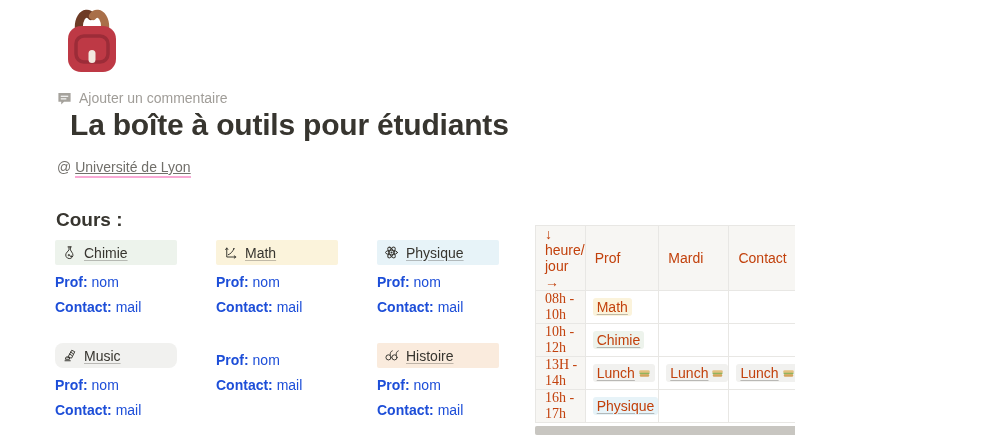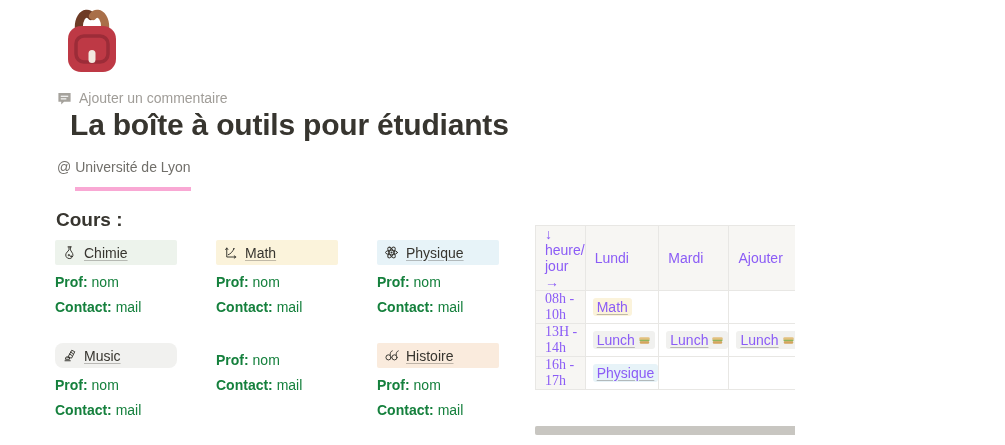--- a/index.html
+++ b/index.html
@@ -9,37 +9,37 @@
   .page-icon { position:absolute; left:60px; top:6px; width:64px; height:70px; cursor:pointer; }
 
   .comment-row { position:absolute; left:57px; top:90px; display:flex; align-items:center; gap:7px;
                  font-size:14px; color:#A09D98; cursor:pointer; }
 
   .title { position:absolute; left:56px; top:108px; font-size:30px; font-weight:700; color:#37352F;
            letter-spacing:-0.2px;margin-left:14px; }
 
   .mention { position:absolute; left:57px; top:159px; font-size:14px; color:#716F6A; display:flex; gap:4px;
              cursor:pointer; }
-  .mention-text { border-bottom:4px solid #f9a8d4; padding-bottom:12px; }
+  .mention-text { border-bottom:2px solid #f9a8d4; padding-bottom:1px;text-decoration:underline; }
 
   .courses-heading { position:absolute; left:56px; top:209px; font-size:19px; font-weight:700; color:#37352F; }
 
   #courses-grid { position:absolute; left:55px; top:240px; display:grid;
                   grid-template-columns:repeat(3,122px); column-gap:39px; row-gap:28px; }
   .course-card { width:122px; }
   .course-chip { height:25px; display:flex; align-items:center; gap:7px; padding-left:7px;
                  border-radius:2px; font-size:14px; color:#37352F; cursor:pointer; }
   .course-icon { display:flex; width:15px; height:15px; flex:0 0 15px; }
   .course-name { text-decoration:underline; text-decoration-color:rgba(55,53,47,.30);
                  text-underline-offset:2px; }
-  .course-line { margin-top:9px; font-size:14px; color:#15803d; line-height:16px; }
+  .course-line { margin-top:9px; font-size:14px; color:#1d4ed8; line-height:16px; }
   .b { font-weight:700; }
 
   #timetable-wrap { position:absolute; left:535px; top:225px; }
-  table { border-collapse:collapse; table-layout:fixed; font-size:14px; color:#8b5cf6; }
+  table { border-collapse:collapse; table-layout:fixed; font-size:14px; color:#c2410c; }
   th, td { border:1px solid #E8E7E4; text-align:left; vertical-align:middle; }
   thead tr { height:31px; }
   tbody tr { height:32px; }
   thead th { background:#F7F6F3; font-weight:400; padding-left:9px; }
   tbody th.time { background:#F7F6F3; font-weight:400; padding-left:9px;font-family:Liberation Serif, serif; }
   tbody td { background:#ffffff; padding-left:7px; cursor:text; }
 
   .cell-chip { display:inline-flex; align-items:center; gap:3px; padding:1px 4px; border-radius:3px;
                cursor:pointer; }
   .cell-chip .lbl { text-decoration:underline; text-decoration-color:rgba(55,53,47,.30);
@@ -166,37 +166,46 @@
         <colgroup>
           <col style="width: 107px;">
           <col style="width: 76px;">
           <col style="width: 76px;">
           <col style="width: 76px;">
           <col style="width: 76px;">
         </colgroup>
         <thead>
           <tr>
             <th>↓ heure/ jour →</th>
-            <th>Lundi</th>
+            <th>Prof</th>
             <th>Mardi</th>
-            <th>Ajouter</th>
+            <th>Contact</th>
             <th>Jeudi</th>
           </tr>
         </thead>
         <tbody>
           <tr>
             <th class="time">08h - 10h</th>
             <td><span class="cell-chip" style="background: rgb(251, 243, 219);">
                 <span class="lbl">Math</span>
               </span></td>
             <td></td>
             <td></td>
             <td></td>
           </tr>
           <tr>
+            <th class="time">10h - 12h</th>
+            <td><span class="cell-chip" style="background: rgb(237, 243, 236);">
+                <span class="lbl">Chimie</span>
+              </span></td>
+            <td></td>
+            <td></td>
+            <td></td>
+          </tr>
+          <tr>
             <th class="time">13H - 14h</th>
             <td><span class="cell-chip" style="background: rgb(241, 241, 239);">
                 <span class="lbl">Lunch</span>
                 <span style="display: inline-flex;">
                   <svg viewBox="0 0 16 16" width="13" height="13">
                     <rect x="1.5" y="4" width="13" height="3.4" rx="1.7" fill="#E3C07E"></rect>
                     <path d="M1.5 7.2h13l-1 2h-11z" fill="#8FB45C"></path>
                     <rect x="2.2" y="9" width="11.6" height="3" rx="1.5" fill="#D5A45C"></rect>
                   </svg>
                 </span>

